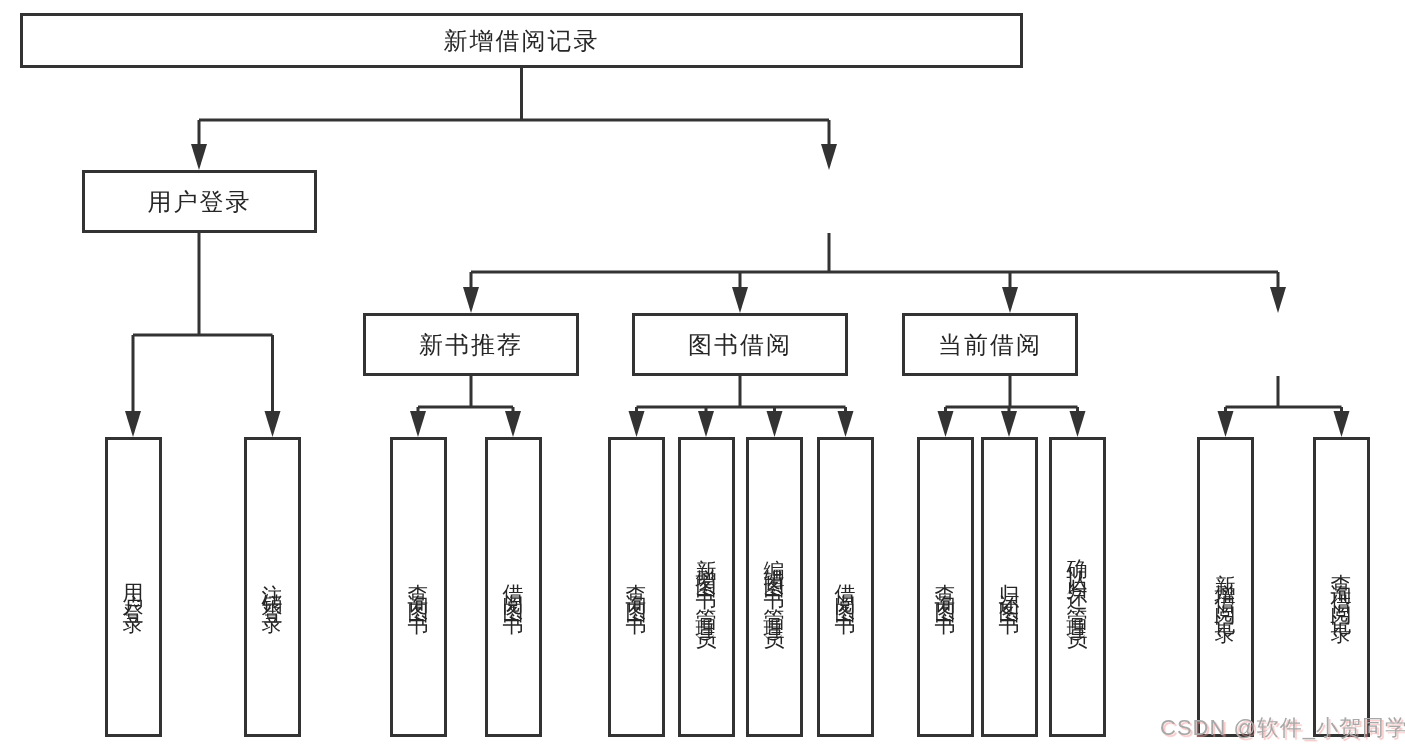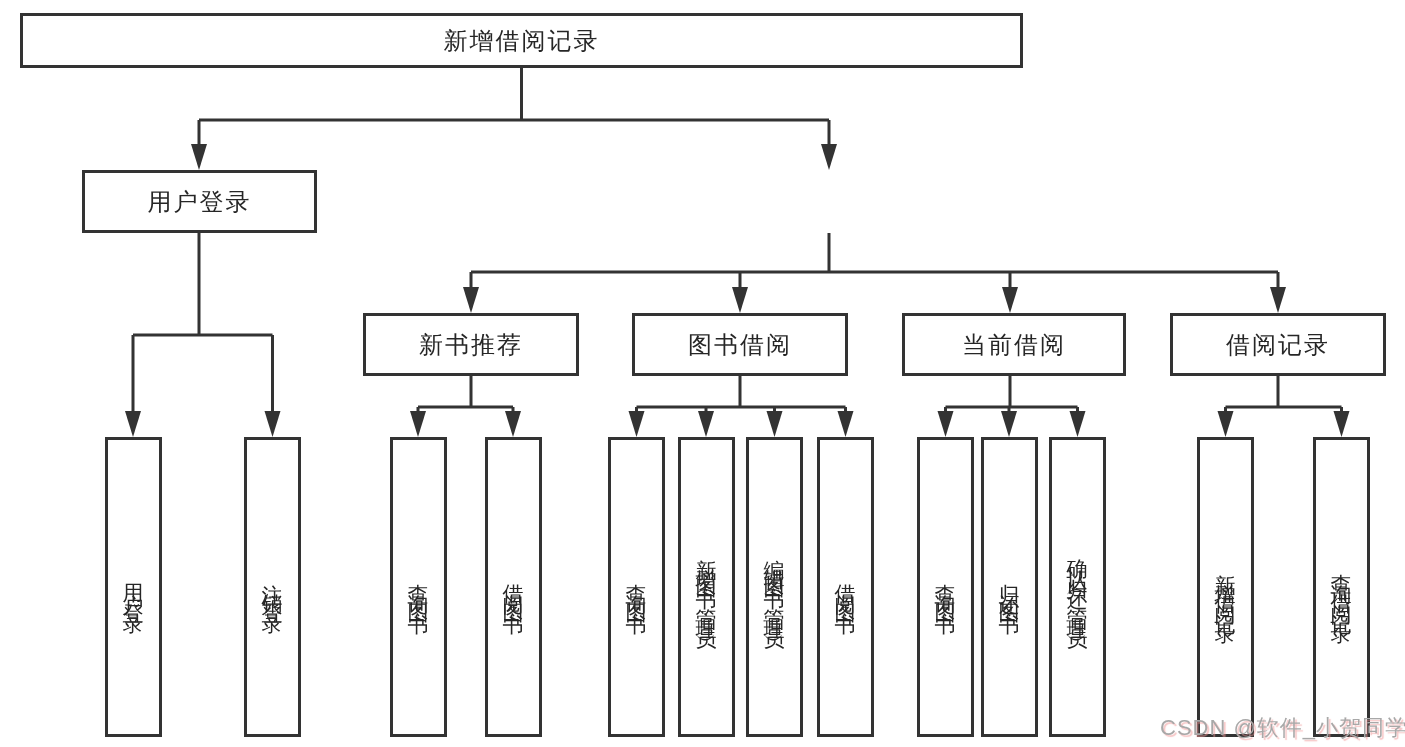--- a/index.html
+++ b/index.html
@@ -93,22 +93,21 @@
       <polygon points="1333.5,411 1349.5,411 1341.5,437"></polygon>
     </g>
   </svg>
 
   <div class="box h" style="left:20px; top:13px; width:1003px; height:55px;">新增借阅记录</div>
 
   <div class="box h" style="left:82px; top:170px; width:235px; height:63px;">用户登录</div>
 
   <div class="box h" style="left:363px; top:313px; width:216px; height:63px;">新书推荐</div>
   <div class="box h" style="left:632px; top:313px; width:216px; height:63px;">图书借阅</div>
-  <div class="box h" style="left:902px; top:313px; width:224px; height:63px;">当前借阅</div>
-  <div class="box h" style="left:1170px; top:313px; width:216px; height:63px;">借阅记录</div>
+  <div class="box h" style="left:902px; top:313px; width:176px; height:63px;">当前借阅</div>
 
   <div class="box v" style="left:105px; top:437px; width:57px; height:300px;">用户登录</div>
   <div class="box v" style="left:244px; top:437px; width:57px; height:300px;">注销登录</div>
 
   <div class="box v" style="left:390px; top:437px; width:57px; height:300px;">查询图书</div>
   <div class="box v" style="left:485px; top:437px; width:57px; height:300px;">借阅图书</div>
 
   <div class="box v" style="left:608px; top:437px; width:57px; height:300px;">查询图书</div>
   <div class="box v" style="left:678px; top:437px; width:57px; height:300px;">新增图书（管理员）</div>
   <div class="box v" style="left:746px; top:437px; width:57px; height:300px;">编辑图书（管理员）</div>

